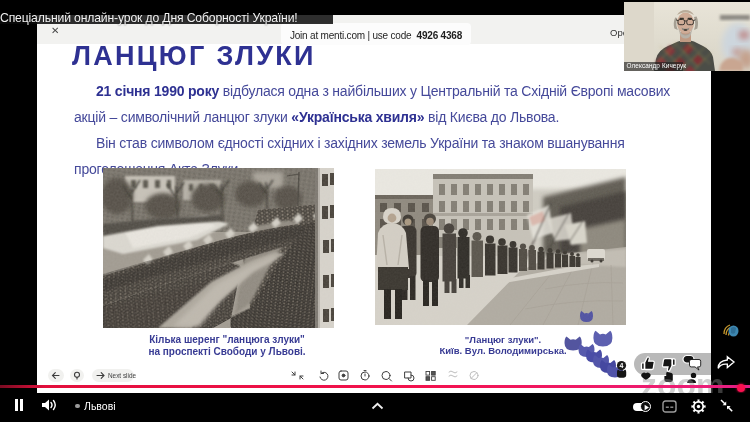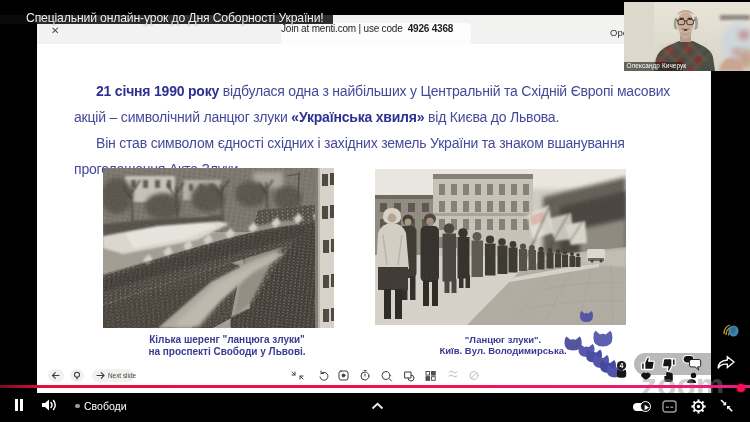--- a/index.html
+++ b/index.html
@@ -4,24 +4,25 @@
 html,body{margin:0;padding:0;width:750px;height:422px;background:#000;overflow:hidden}
 body{font-family:"Liberation Sans",sans-serif;position:relative}
 .abs{position:absolute}
 </style></head>
 <body>
 
 <div class="abs" style="left:37px;top:15px;width:674px;height:377.5px;background:#fff;overflow:hidden">
 
   <div class="abs" style="left:0;top:0;width:674px;height:29px;background:#f2f2f0"></div>
   <div class="abs" style="left:244px;top:8px;width:190px;height:22px;background:#fcfcfc;border-radius:4px"></div>
-  <div class="abs" style="left:244px;top:8px;width:190px;font-size:10px;letter-spacing:-.2px;color:#1e1e1e;white-space:nowrap">Join at menti.com | use code&nbsp; <b>4926 4368</b></div>
+  <div class="abs" style="left:244px;top:15px;width:190px;text-align:center;font-size:10px;letter-spacing:-.2px;color:#1e1e1e;white-space:nowrap">Join at menti.com | use code&nbsp; <b>4926 4368</b></div>
   <div class="abs" style="left:14px;top:10px;font-size:10px;color:#4a4a4a">✕</div>
   <div class="abs" style="left:573px;top:12px;font-size:9.5px;color:#333">Open</div>
 
+  <div class="abs" style="left:35px;top:27px;font-size:27px;line-height:29px;font-weight:800;color:#2e3192;letter-spacing:2.3px">ЛАНЦЮГ ЗЛУКИ</div>
 
   <div class="abs" style="left:37px;top:63px;font-size:14px;line-height:26px;color:#45499a;letter-spacing:-.2px;white-space:nowrap">
     <span style="display:inline-block;width:22px"></span><b style="color:#2e3192">21 січня 1990 року</b> відбулася одна з найбільших у Центральній та Східній Європі масових<br>акцій – символічний ланцюг злуки <b style="color:#2e3192">«Українська хвиля»</b> від Києва до Львова.<br><span style="display:inline-block;width:22px"></span>Він став символом єдності східних і західних земель України та знаком вшанування<br>проголошення Акта Злуки.
   </div>
 
   <div class="abs" style="left:66px;top:153px;width:231px;height:160px">
   <svg width="231" height="160" viewBox="0 0 231 160">
     <defs>
       <filter id="b3" x="-30%" y="-30%" width="160%" height="160%">
             <feGaussianBlur stdDeviation="3"></feGaussianBlur>
@@ -383,21 +384,21 @@
     <path d="M44,33.5 q2.2,-2.6 4.4,-.7 q2.2,-1.9 4.4,.7 q1.8,2.2 -4.4,6.2 q-6.2,-4 -4.4,-6.2 Z" fill="#131313" transform="translate(-36.5,-12.6)"></path>
     <path d="M66,33 h1.8 l0,-2.7 q0,-1.3 1.3,-1.3 l4,.9 q1.3,.4 1.3,1.8 v5.3 q0,1.8 -1.8,1.8 h-4.8 q-1.8,0 -1.8,-1.8 Z" fill="#131313" transform="translate(-35.6,-9.9)"></path>
     <circle cx="94.5" cy="33" r="2.7" fill="#131313" transform="translate(-35,-10.6)"></circle>
     <path d="M88.2,40.5 q0,-3.6 4.4,-3.6 q4.4,0 4.4,3.6 Z" fill="#131313" transform="translate(-35,-10.6)"></path>
   </svg>
 
 </div>
 
 <div class="abs" style="left:0;top:0;width:333px;height:24px;background:rgba(12,12,12,.85)"></div>
 <div class="abs" style="left:0;top:0;width:750px;height:15px;background:#000"></div>
-<div class="abs" style="left:26px;top:11px;font-size:12.2px;letter-spacing:-.15px;color:#f2f2f2;text-shadow:0 0 2px rgba(0,0,0,.8)">Спеціальний онлайн-урок до Дня Соборності України!</div>
+<div class="abs" style="left:0;top:11px;font-size:12.2px;letter-spacing:-.15px;color:#f2f2f2;text-shadow:0 0 2px rgba(0,0,0,.8)">Спеціальний онлайн-урок до Дня Соборності України!</div>
 
 <div class="abs" style="left:624px;top:2px;width:126px;height:69px;overflow:hidden;background:#e0dccf">
   <svg width="126" height="69" viewBox="0 0 126 69">
     <defs>
       <filter id="w3" x="-40%" y="-40%" width="180%" height="180%">
           <feGaussianBlur stdDeviation="3"></feGaussianBlur>
         </filter>
       <filter id="w15" x="-40%" y="-40%" width="180%" height="180%">
           <feGaussianBlur stdDeviation="1.5"></feGaussianBlur>
         </filter>
@@ -487,21 +488,21 @@
 <div class="abs" style="left:736.8px;top:383.6px;width:8.2px;height:8.2px;border-radius:50%;background:#fa1050;box-shadow:0 0 2px 1px rgba(250,16,80,.45)"></div>
 
 <div class="abs" style="left:0;top:393px;width:750px;height:29px;background:#000"></div>
 <div class="abs" style="left:14.5px;top:399px;width:3.2px;height:11.5px;background:#fff"></div>
 <div class="abs" style="left:20.3px;top:399px;width:3.2px;height:11.5px;background:#fff"></div>
 <svg class="abs" style="left:41px;top:398px" width="16" height="14" viewBox="0 0 16 14">
   <polygon points="1,5 4,5 8,1.5 8,12.5 4,9 1,9" fill="#fff"></polygon>
   <path d="M10,4.5 q2,2.5 0,5 M12.5,2.5 q3.5,4.5 0,9" stroke="#fff" stroke-width="1.4" fill="none" stroke-linecap="round"></path>
 </svg>
 <div class="abs" style="left:75px;top:403.5px;width:4.6px;height:4.6px;border-radius:50%;background:#9b9b9b"></div>
-<div class="abs" style="left:84px;top:400px;font-size:10.5px;color:#fff">Свободи</div>
+<div class="abs" style="left:84px;top:400px;font-size:10.5px;color:#fff">Львові</div>
 <svg class="abs" style="left:371px;top:402px" width="13" height="8" viewBox="0 0 13 8">
   <path d="M1.5,6.5 L6.5,1.8 L11.5,6.5" stroke="#eee" stroke-width="1.8" fill="none"></path>
 </svg>
 
 <div class="abs" style="left:633px;top:402.5px;width:17px;height:8.5px;border-radius:5px;background:#fff"></div>
 <div class="abs" style="left:640px;top:401px;width:11px;height:11px;border-radius:50%;background:#0f0f0f;border:1px solid #fff;box-sizing:border-box"></div>
 <svg class="abs" style="left:642.5px;top:403.5px" width="7" height="7" viewBox="0 0 7 7">
     <polygon points="1.6,0.8 6,3.5 1.6,6.2" fill="#fff"></polygon>
   </svg>
 

